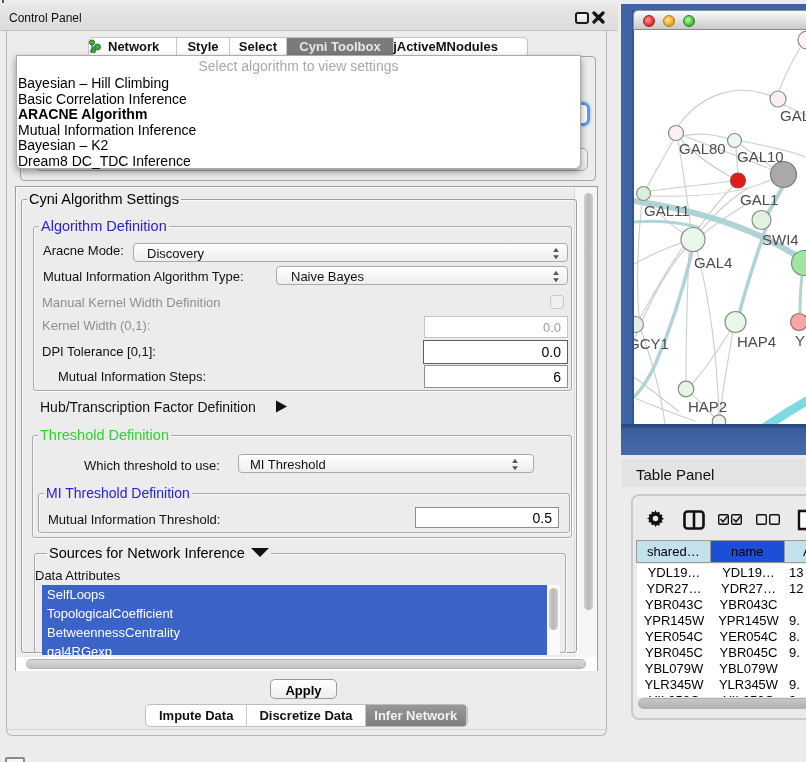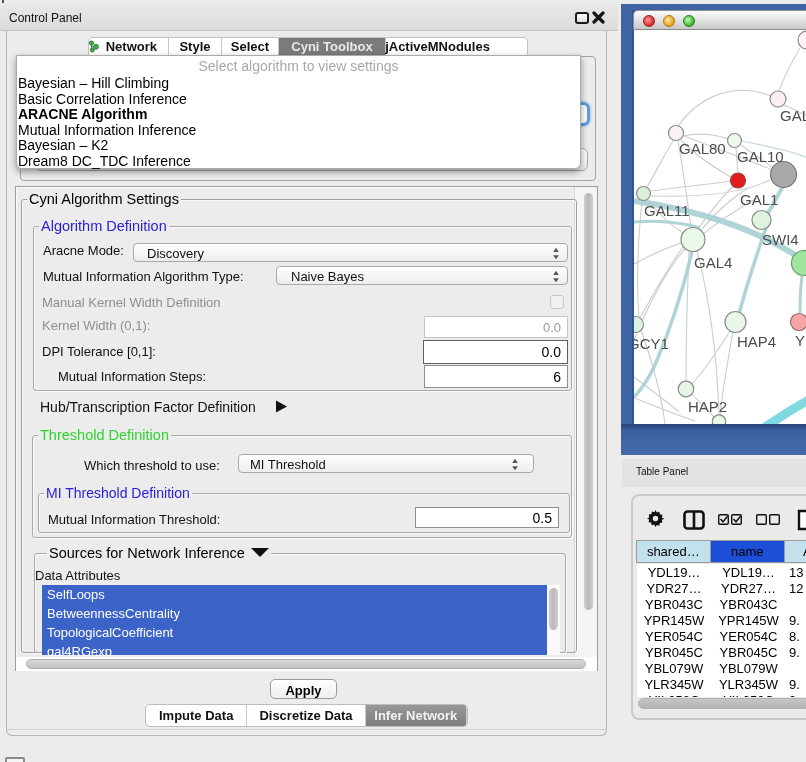--- a/index.html
+++ b/index.html
@@ -52,21 +52,21 @@
 #popup { left:16px; top:55px; width:565px; height:114px; background:#fff; border:1px solid #ababab; border-radius:0 0 6px 6px; box-shadow:0 3px 7px rgba(0,0,0,0.4); z-index:50; }
 #popup .it { position:absolute; left:1px; font-size:14px; color:#000; white-space:nowrap; }
 
 
 #blueframe { left:621px; top:4px; width:185px; height:451px; background:#3e64a4; }
 #mactitle { left:633px; top:10px; width:177px; height:20px; background:linear-gradient(#fbfbfb,#c9c9c9); border:1px solid #8f8f8f; border-bottom:1px solid #8a8a8a; border-radius:5px 0 0 0; }
 .light { position:absolute; top:4px; width:12px; height:12px; border-radius:50%; }
 #canvas { left:634px; top:30px; width:172px; height:394px; background:#fff; }
 
 #tp-bar { left:622px; top:459px; width:184px; height:28px; background:#e3e3e3; }
-#tp-bar .t { position:absolute; left:14px; top:7px; font-size:10px; color:#111; }
+#tp-bar .t { position:absolute; left:14px; top:7px; font-size:15px; color:#111; }
 #tablebox { left:631px; top:494px; width:185px; height:226px; background:#eaeaea; border:2px solid #c9c9c9; border-radius:8px; }
 
 #thead { position:absolute; left:3px; top:44px; width:181px; height:23px; display:flex; font-size:13px; border-top:1px solid #9a9a9a; border-left:1px solid #9a9a9a; }
 #thead .hc { border-right:1px solid #9a9a9a; border-bottom:1px solid #9a9a9a; display:flex; align-items:center; justify-content:center; }
 .trow { position:absolute; font-size:13px; color:#000; width:181px; }
 .trow span { position:absolute; text-align:center; }
 
 #blcheck { left:5px; top:757px; width:20px; height:14px; border:2px solid #8a8a8a; background:#f5f5f5; border-radius:2px; }
 </style>
 </head>
@@ -77,21 +77,21 @@
   <div id="cp-title" class="abs">
       <span class="t">Control Panel</span>
     </div>
   <div id="cp-body" class="abs"></div>
   <div id="btn-float" class="abs"></div>
   <svg id="btn-close" class="abs" width="13" height="13" viewBox="0 0 13 13" style="left:592px; top:11px;">
     <path d="M2 2 L11 11 M11 2 L2 11" stroke="#141414" stroke-width="3.2" stroke-linecap="round"></path>
   </svg>
 
   <div id="tabbar" class="abs">
-    <div class="seg" style="width:80px; justify-content:flex-start; padding-right:11px;">
+    <div class="seg" style="width:88px; justify-content:flex-start; padding-right:11px;">
       <svg width="13" height="14" viewBox="0 0 13 14" style="margin-right:6px;">
         <line x1="3" y1="3.5" x2="3" y2="12" stroke="#5a6b8c" stroke-width="1.3"></line>
         <line x1="3" y1="8" x2="8" y2="8" stroke="#5a6b8c" stroke-width="1.3"></line>
         <circle cx="3" cy="3.5" r="2.6" fill="#3fae3f" stroke="#1c6b1c" stroke-width="0.9"></circle>
         <circle cx="8.5" cy="8" r="3" fill="#3fae3f" stroke="#1c6b1c" stroke-width="0.9"></circle>
         <circle cx="4" cy="12" r="2.4" fill="#3fae3f" stroke="#1c6b1c" stroke-width="0.9"></circle>
       </svg>
       Network</div>
     <div class="seg" style="width:53px;">Style</div>
     <div class="seg" style="width:57px;">Select</div>
@@ -177,22 +177,22 @@
   <div class="inp abs" style="left:415px; top:507px; width:144px; height:21px;">
       <span style="top:2px; font-size:14px;">0.5</span>
     </div>
 
   <div class="group" style="left:34px; top:553px; width:532px; height:100px;">
     <span class="legend" style="left:12px;">Sources for Network Inference <span style="display:inline-block; width:0; height:0; border-left:9px solid transparent; border-right:9px solid transparent; border-top:9px solid #111; vertical-align:1px; margin-left:2px;"></span></span>
   </div>
   <div class="lbl" style="left:35px; top:568px;">Data Attributes</div>
   <div id="datalist" class="abs" style="left:42px; top:585px; width:506px; height:70px;">
     <div class="row">SelfLoops</div>
+    <div class="row">TopologicalCoefficient</div>
     <div class="row">BetweennessCentrality</div>
-    <div class="row">TopologicalCoefficient</div>
     <div class="row">gal4RGexp</div>
   </div>
   <div class="abs" style="left:547px; top:585px; width:13px; height:70px; background:#fafafa;"></div>
   <div class="sb-thumb abs" style="left:549px; top:588px; width:9px; height:42px;"></div>
 
   <div id="apply" class="abs">Apply</div>
   <div class="abs" style="left:7px; top:729px; width:599px; height:1px; background:#d2d2d2;"></div>
   <div id="bottomtabs" class="abs">
     <div class="seg" style="width:102px;">Impute Data</div>
     <div class="seg" style="width:119px;">Discretize Data</div>

